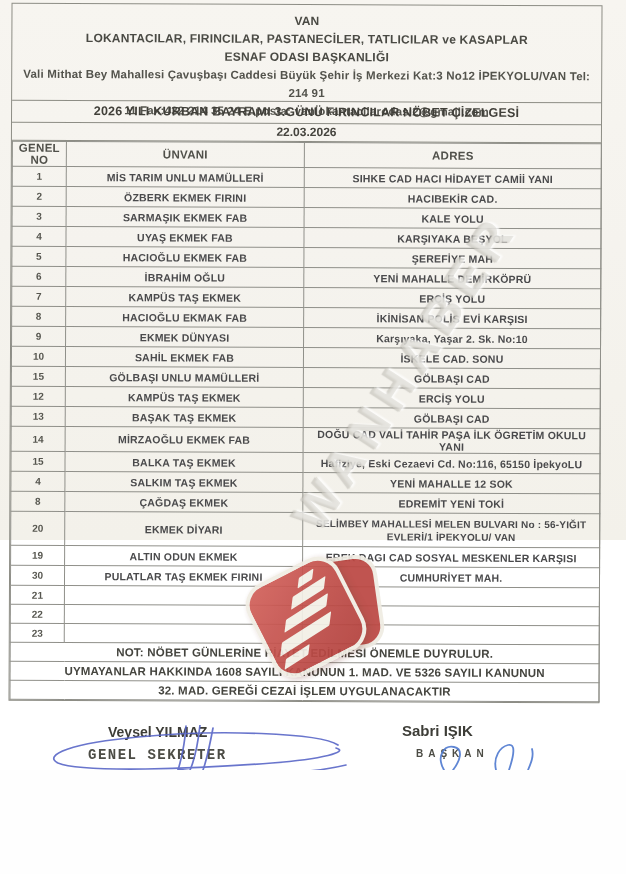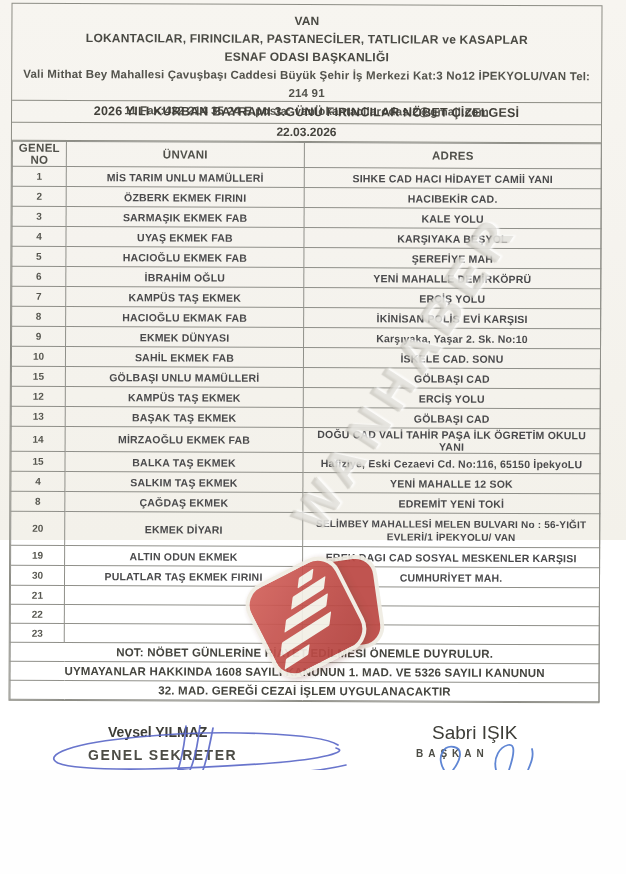--- a/index.html
+++ b/index.html
@@ -75,22 +75,22 @@
     box-shadow:2px 3px 6px rgba(120,60,50,0.30);
   }
   .stamp-front .bar { position:absolute; background:#f3efe6; transform:skewX(-38deg) rotate(-6deg); border-radius:1px; }
   .bar1 { left:56px; top:8px;  width:16px; height:9px; }
   .bar2 { left:42px; top:21px; width:36px; height:11px; }
   .bar3 { left:26px; top:38px; width:46px; height:11px; }
   .bar4 { left:12px; top:56px; width:54px; height:12px; }
   .bar5 { left:8px;  top:74px; width:26px; height:9px; }
   
   .sig-name-left  { position:absolute; left:108px; top:724px; font-size:14px; font-weight:bold; color:#3d3d37; z-index:2; }
-  .sig-title-left { position:absolute; left:88px;  top:747px; font-size:14px;   font-weight:bold; letter-spacing:1.5px; color:#4c4c45; z-index:2; }
-  .sig-name-right { position:absolute; left:432px; top:722px; font-size:19px; font-weight:normal; color:#3d3d37; z-index:2; }
+  .sig-title-left { position:absolute; left:88px;  top:747px; font-size:14px;   font-weight:bold; letter-spacing:1.5px; color:#4c4c45; z-index:2;font-family:Liberation Mono, monospace; }
+  .sig-name-right { position:absolute; left:402px; top:722px; font-size:15px; font-weight:bold; color:#3d3d37; z-index:2; }
   .sig-title-right{ position:absolute; left:416px; top:748px; font-size:10px;   font-weight:bold; letter-spacing:5px; color:#4c4c45; z-index:2; }
   .sig-svg { position:absolute; z-index:3; }
   .sig-left-svg  { left:38px;  top:725px; }
   .sig-right-svg { left:434px; top:743px; }
   
   .bottom-cover { position:absolute; left:0; top:770px; width:626px; height:104px; background:#fefefe; z-index:6; }
 </style>
 </head>
 <body>
 

